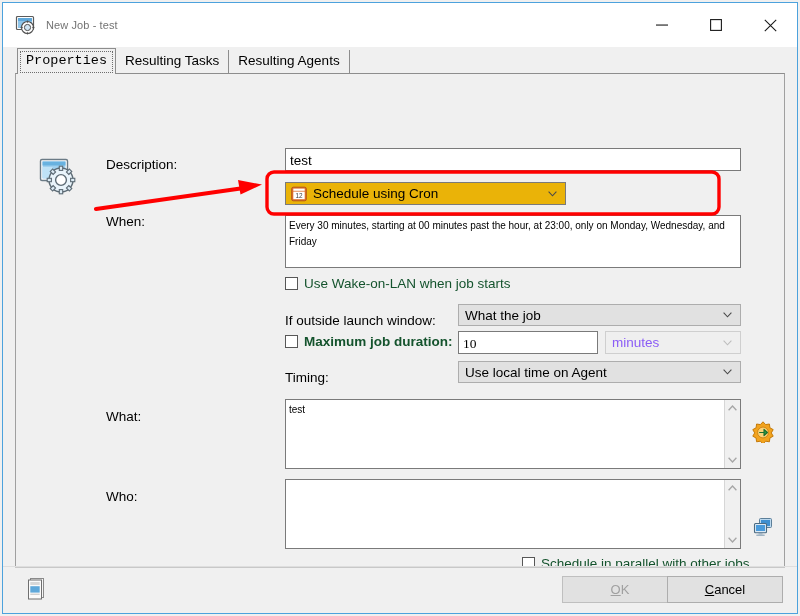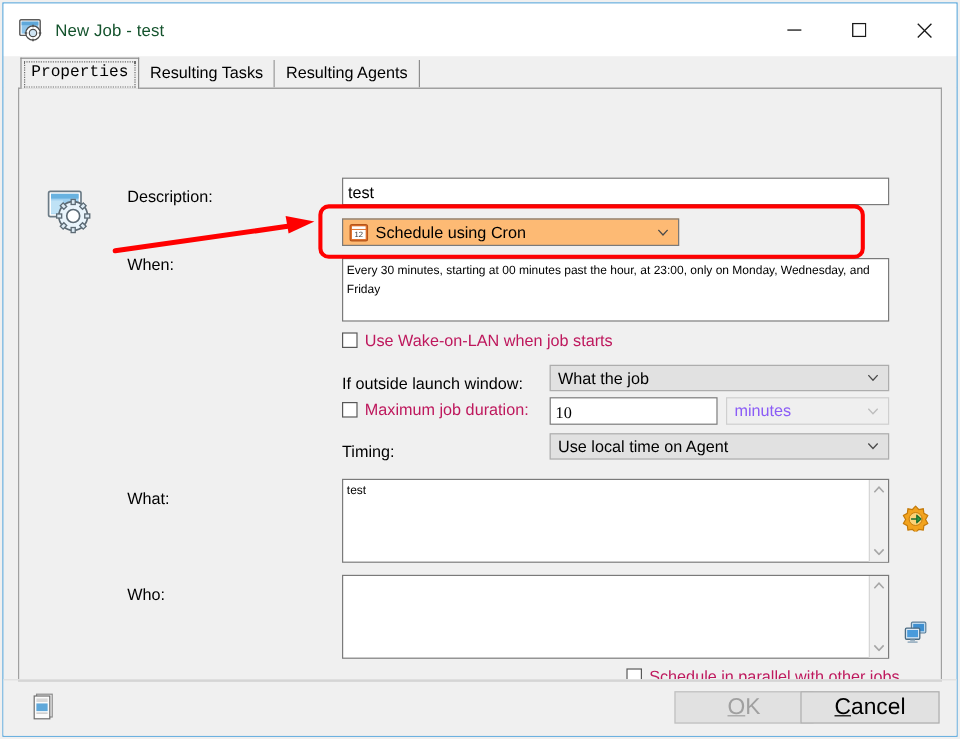--- a/index.html
+++ b/index.html
@@ -43,22 +43,22 @@
   }
   .title-icon {
     margin-left: 12px;
     margin-right: 9px;
     width: 22px;
     height: 22px;
     flex: 0 0 auto;
     position: relative;
   }
   .title-text {
-    font-size: 14px;
-    color: #14532d;
+    font-size: 11px;
+    color: #737373;
     white-space: nowrap;
     letter-spacing: .1px;
   }
   .caption-buttons {
     position: absolute;
     right: 0;
     top: 0;
     height: 44px;
     display: flex;
   }
@@ -173,21 +173,21 @@
   .combo {
     box-sizing: border-box;
     border: 1px solid #adadad;
     background: #e1e1e1;
     font-size: 13.5px;
     color: #000;
     display: flex;
     align-items: center;
     position: relative;
   }
-  .combo.white { background: #fdba74; border: 1px solid #7a7a7a; }
+  .combo.white { background: #eab308; border: 1px solid #7a7a7a; }
   .combo .combo-text { padding-left: 6px; white-space: nowrap; }
   .combo.disabled { background: #efefef; border-color: #cfcfcf; color: #8b5cf6; }
   .chev {
     position: absolute;
     right: 8px;
     top: 50%;
     margin-top: -3px;
     width: 9px;
     height: 6px;
   }
@@ -213,21 +213,21 @@
     left: 3px;
     top: 0px;
     width: 4px;
     height: 8px;
     border: solid #000;
     border-width: 0 1.6px 1.6px 0;
     transform: rotate(42deg);
   }
   .cb-label {
     font-size: 13.5px;
-    color: #be185d;
+    color: #14532d;
     margin-left: 6px;
     white-space: nowrap;
   }
 
   
   .ta-wrap { position: absolute; }
   .ta-box {
     position: absolute;
     left: 0; top: 0; right: 0; bottom: 0;
     border: 1px solid #7a7a7a;
@@ -285,21 +285,21 @@
   .status-icon { position: absolute; left: 22px; top: 10px; width: 22px; height: 24px; }
   .btn {
     position: absolute;
     top: 9px;
     width: 116px;
     height: 27px;
     box-sizing: border-box;
     border: 1px solid #adadad;
     background: #e1e1e1;
     font-family: "Liberation Sans", sans-serif;
-    font-size: 19px;
+    font-size: 13px;
     color: #000;
     padding: 0;
     cursor: default;
   }
   .btn.disabled { color: #a0a0a0; border-color: #bfbfbf; background: #e1e1e1; }
   .btn u { text-decoration: underline; }
 
   
   .anno-svg {
     position: absolute;
@@ -435,21 +435,21 @@
           <div class="row" style="left:193px; top:167px;">
             <span class="lbl">If outside launch window:</span>
           </div>
           <div class="combo" style="position:absolute; left:366px; top:160px; width:283px; height:22px;">
             <span class="combo-text">What the job</span>
             <svg class="chev" viewBox="0 0 9 6">
               <path d="M0.6 0.6 L4.5 4.8 L8.4 0.6" fill="none" stroke="#4a4a4a" stroke-width="1.1"></path>
             </svg>
           </div>
 
-          <div class="cb-wrap" style="left:193px; top:190px;">
+          <div class="cb-wrap" style="left:193px; top:190px;font-weight:bold;">
             <span class="cb"></span>
             <span class="cb-label">Maximum job duration:</span>
           </div>
           <input class="textbox" type="text" style="position: absolute; left: 366px; top: 187px; width: 140px; height: 23px; font-family: Liberation Serif, serif;" value="10">
           <div class="combo disabled" style="position:absolute; left:513px; top:187px; width:136px; height:23px;">
             <span class="combo-text">minutes</span>
             <svg class="chev" viewBox="0 0 9 6">
               <path d="M0.6 0.6 L4.5 4.8 L8.4 0.6" fill="none" stroke="#bdbdbd" stroke-width="1.1"></path>
             </svg>
           </div>

